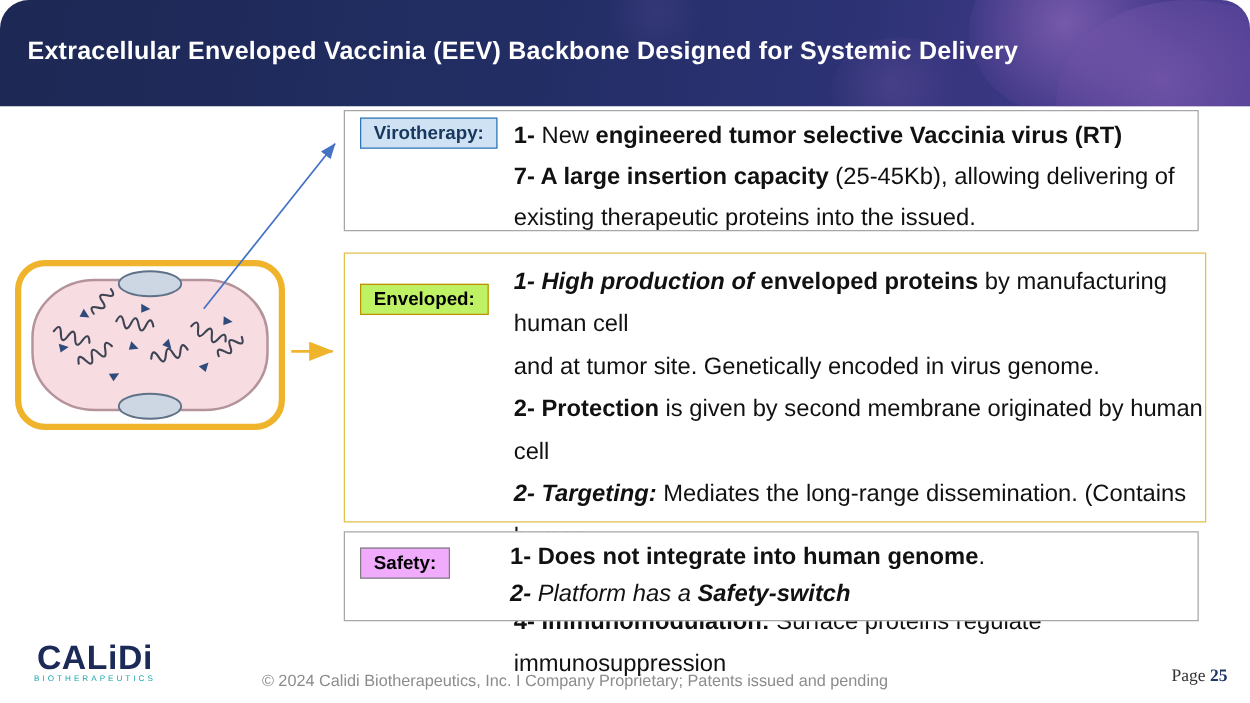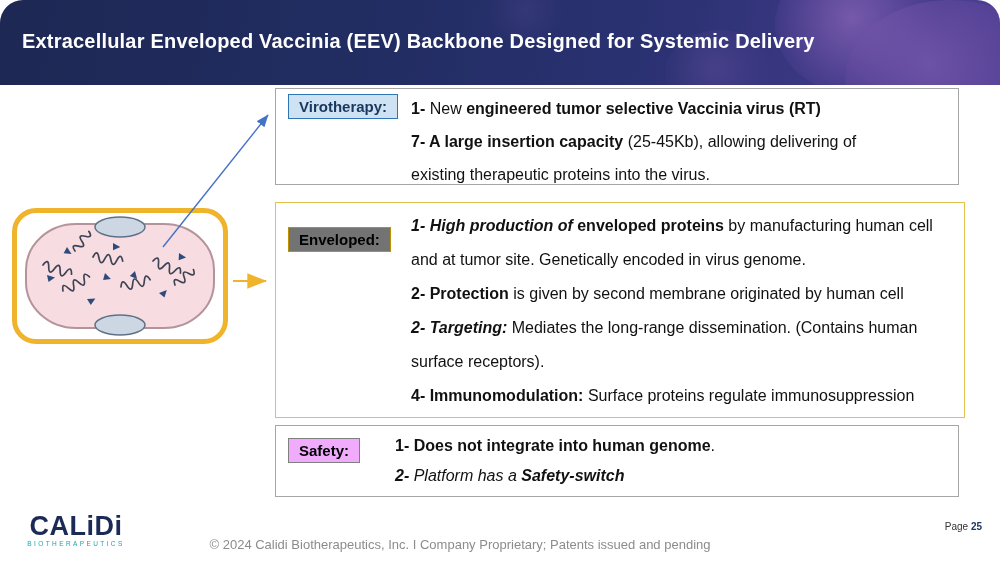--- a/index.html
+++ b/index.html
@@ -34,27 +34,27 @@
   .cbox { position:absolute; background:#ffffff; }
   .box-viro   { left:275px; top:88px;  width:684px; height:97px;  border:1px solid #a6a6a6; }
   .box-env    { left:275px; top:202px; width:690px; height:216px; border:1.5px solid #e2c04a; }
   .box-safety { left:275px; top:425px; width:684px; height:72px;  border:1px solid #a6a6a6; }
 
   .tag {
     position:absolute; font-weight:700; font-size:15px; color:#17375e;
     padding:3px 10px; white-space:nowrap;
   }
   .tag-viro   { left:12px; top:5px;  background:#cfe2f3; border:1.5px solid #2e75b6; color:#17375e; }
-  .tag-env    { left:12px; top:24px; background:#737373; border:1px solid #bf9000; color:#000000; }
+  .tag-env    { left:12px; top:24px; background:#bef264; border:1px solid #bf9000; color:#000000; }
   .tag-safety { left:12px; top:12px; background:#f0abfc; border:1px solid #808080; color:#000000; }
 
-  .txt { position:absolute; font-size:16px; color:#111111; }
+  .txt { position:absolute; font-size:19px; color:#111111; }
   .txt-viro   { left:135px; top:3px;  line-height:33px; }
   .txt-env    { left:135px; top:6px;  line-height:34px; }
-  .txt-safety { left:119px; top:5px;  line-height:30px; }
+  .txt-safety { left:132px; top:5px;  line-height:30px; }
 
   .b  { font-weight:700; }
   .it { font-style:italic; }
   .bi { font-weight:700; font-style:italic; }
 
   
   .cell-fig {
     position:absolute; left:12px; top:208px; width:216px; height:136px;
     border:5px solid #f0b42c; border-radius:24px; background:#ffffff;
   }
@@ -64,21 +64,21 @@
   .arrows { position:absolute; left:0; top:0; width:1000px; height:562px; pointer-events:none; z-index:5; }
 
   
   .logo { position:absolute; left:16px; top:512px; width:120px; text-align:center; }
   .logo-text { font-size:27px; font-weight:800; color:#1b2a56; letter-spacing:.5px; line-height:28px; }
   .logo-sub  { font-size:6.5px; color:#19a7ad; letter-spacing:2.4px; margin-top:0px; }
   .copyright {
     position:absolute; left:0; top:537px; width:920px; text-align:center;
     font-size:13px; color:#8c8c8c;
   }
-  .pagenum { position:absolute; right:18px; top:521px; font-size:10px; color:#333333; }
+  .pagenum { position:absolute; right:18px; top:534px; font-size:14px; color:#333333;font-family:Liberation Serif, serif; }
   .pagenum .num { font-weight:700; color:#1f3864; }
 </style>
 </head>
 <body>
 
 <div class="slide">
 
   <div class="header">
     <div class="blob blob1"></div>
     <div class="blob blob2"></div>
@@ -158,21 +158,21 @@
     </defs>
     <line x1="163" y1="247" x2="268" y2="115" stroke="#4472c4" stroke-width="1.4" marker-end="url(#mblue)"></line>
     <line x1="233" y1="281" x2="266" y2="281" stroke="#f0b42c" stroke-width="2.2" marker-end="url(#mgold)"></line>
   </svg>
 
   <div class="cbox box-viro">
     <div class="tag tag-viro">Virotherapy:</div>
     <div class="txt txt-viro">
       <div><span class="b">1-</span><span> New </span><span class="b">engineered tumor selective Vaccinia virus (RT)</span></div>
       <div><span class="b">7- A large insertion capacity </span><span>(25-45Kb),  allowing delivering of</span></div>
-      <div><span>existing therapeutic proteins into the virus.</span></div>
+      <div><span>existing therapeutic proteins into the issued.</span></div>
     </div>
   </div>
 
   <div class="cbox box-env">
     <div class="tag tag-env">Enveloped:</div>
     <div class="txt txt-env">
       <div><span class="bi">1- High production of </span><span class="b">enveloped proteins</span><span> by manufacturing human cell</span></div>
       <div><span>and at tumor site. Genetically encoded in virus genome.</span></div>
       <div><span class="b">2- Protection</span><span> is given by second membrane originated by human cell</span></div>
       <div><span class="bi">2- Targeting:</span><span> Mediates the long-range dissemination. (Contains human</span></div>

